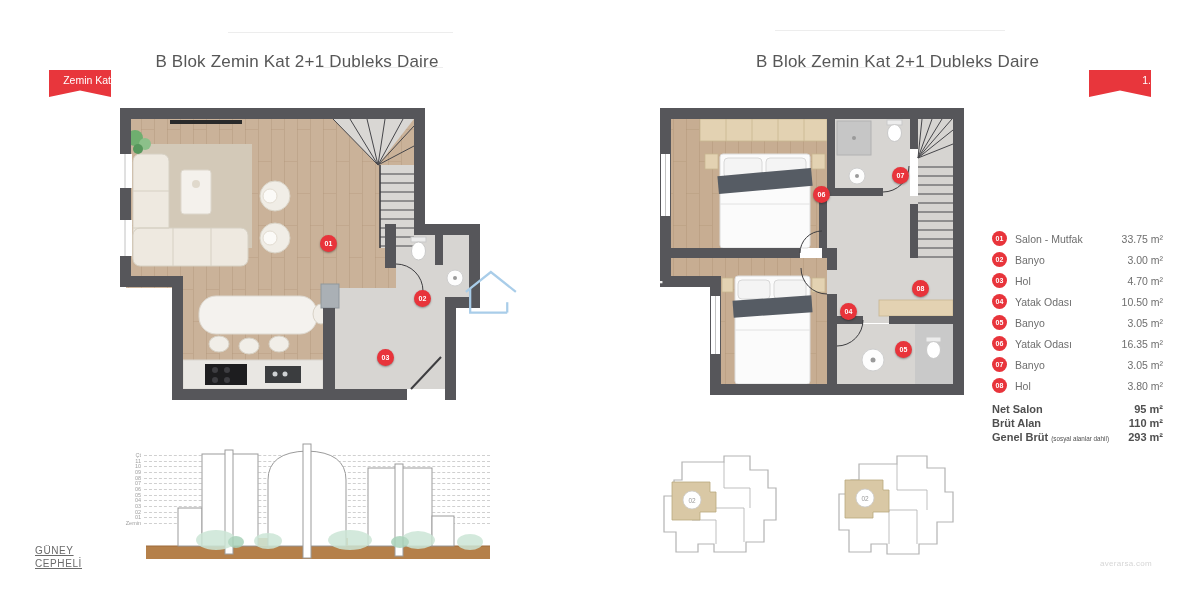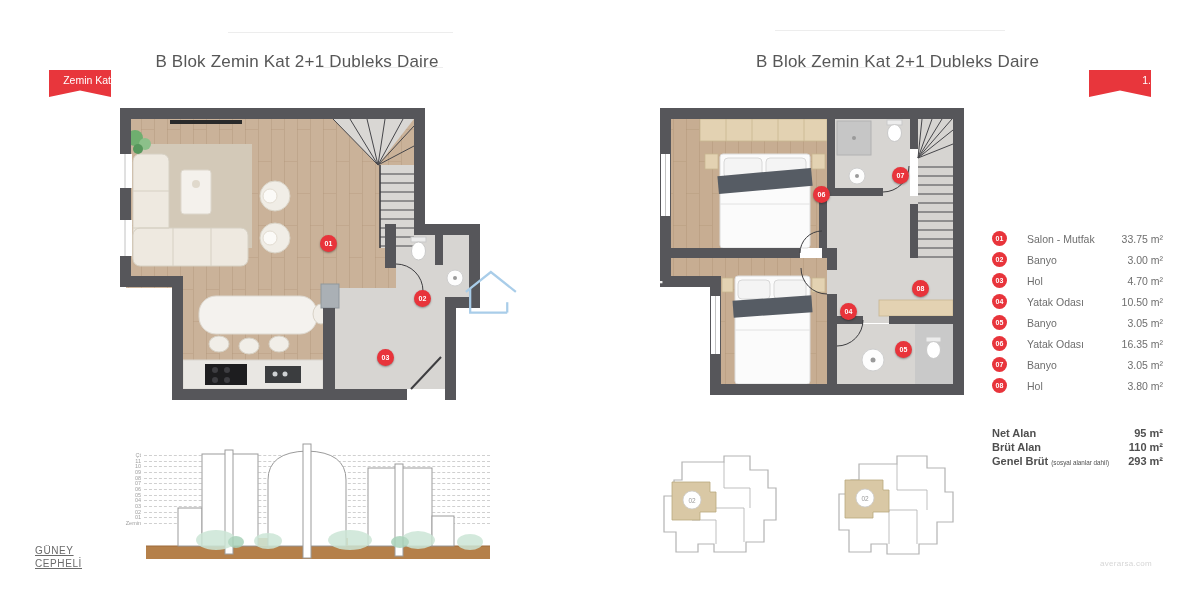--- a/index.html
+++ b/index.html
@@ -27,26 +27,26 @@
     background: #e8343b; color: #fff; font-size: 7px; font-weight: bold;
     display: flex; align-items: center; justify-content: center;
     box-shadow: 0 1px 2px rgba(0,0,0,.35); z-index: 6; letter-spacing: .2px;
   }
   .legend { position: absolute; left: 992px; top: 228px; width: 171px; z-index: 3; }
   .lrow { display: flex; align-items: center; height: 21px; }
   .lnum {
     flex: 0 0 15px; width: 15px; height: 15px; border-radius: 50%; background: #e8343b;
     color: #fff; font-size: 7px; font-weight: bold; display: flex; align-items: center; justify-content: center;
   }
-  .llabel { margin-left: 20px; font-size: 10.5px; color: #6e6e6e; }
+  .llabel { margin-left: 8px; font-size: 10.5px; color: #6e6e6e; }
   .larea  { margin-left: auto; font-size: 10.5px; color: #6e6e6e; }
   .lsummary { margin-top: 7px; }
   .srow { display: flex; align-items: baseline; height: 14px; font-size: 11px; color: #4f4f4f; font-weight: bold; }
   .snote { font-size: 6.3px; margin-left: 3px; font-weight: normal; color: #4f4f4f; }
-  .sval { margin-left: auto; margin-top: 24px; }
+  .sval { margin-left: auto; }
   .elev { position: absolute; left: 118px; top: 438px; width: 372px; height: 132px; z-index: 1; }
   .erow { position: absolute; left: 0; right: 0; height: 6px; display: flex; align-items: center; }
   .elbl { flex: 0 0 26px; text-align: right; font-size: 5.5px; color: #a0a0a0; padding-right: 3px; }
   .edash { flex: 1; height: 0; border-top: 1px dashed #d0d0d0; }
   .elev svg { position: absolute; inset: 0; z-index: 2; }
   .facade { position: absolute; left: 35px; top: 544px; font-size: 10px; color: #6a6a6a; letter-spacing: .6px; line-height: 1.3; z-index: 2; text-decoration: underline; }
   .kp { position: absolute; top: 448px; z-index: 1; }
   .kp1 { left: 652px; } .kp2 { left: 827px; }
   .kpu { position: absolute; width: 16px; height: 16px; display: flex; align-items: center; justify-content: center;
          font-size: 6.5px; color: #9a9a9a; z-index: 4; }
@@ -345,21 +345,21 @@
       <span class="llabel">Banyo</span>
       <span class="larea">3.05 m²</span>
     </div>
     <div class="lrow">
       <span class="lnum">08</span>
       <span class="llabel">Hol</span>
       <span class="larea">3.80 m²</span>
     </div>
     <div class="lsummary">
       <div class="srow">
-        <span>Net Alan</span>
+        <span>Net Salon</span>
         <span class="snote"></span>
         <span class="sval">95 m²</span>
       </div>
       <div class="srow">
         <span>Brüt Alan</span>
         <span class="snote"></span>
         <span class="sval">110 m²</span>
       </div>
       <div class="srow">
         <span>Genel Brüt</span>

